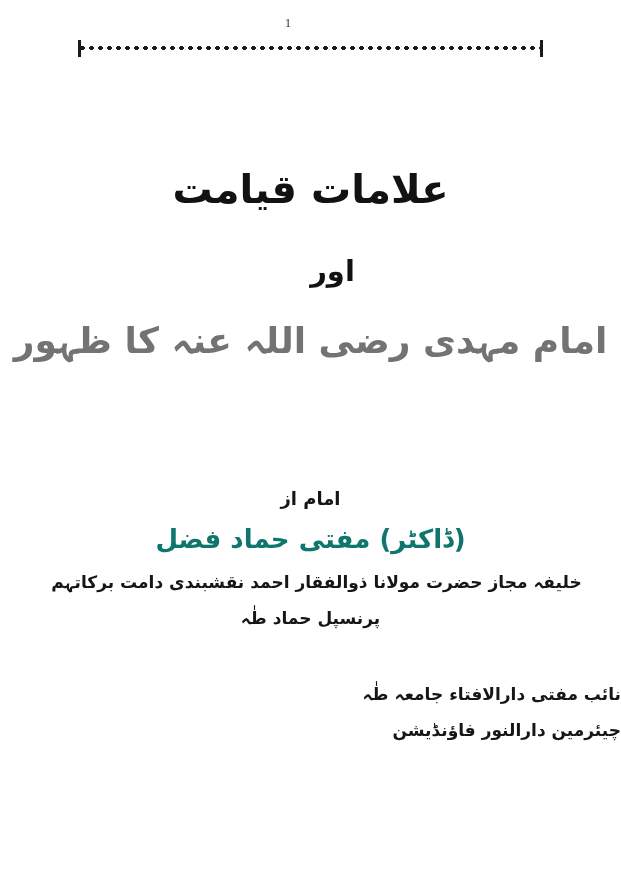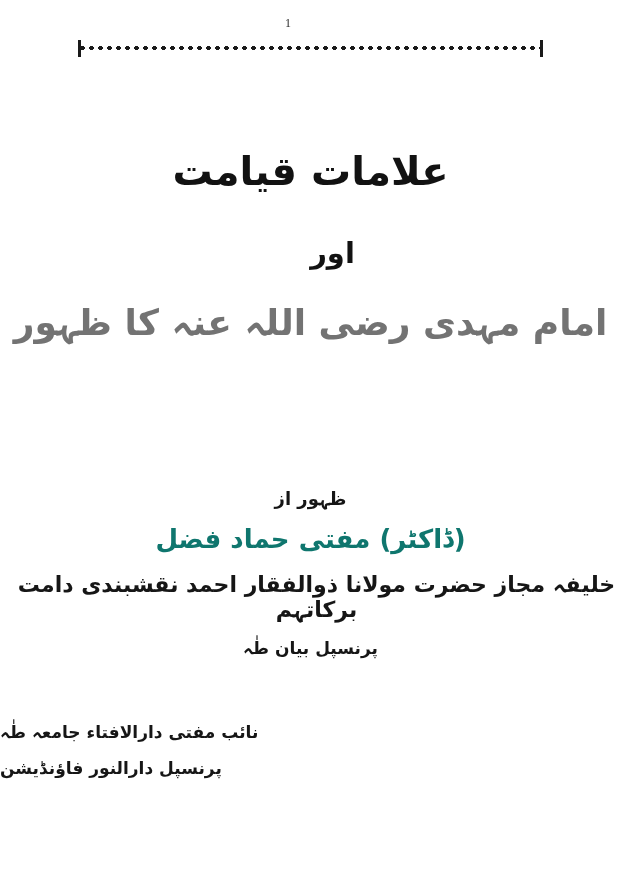--- a/index.html
+++ b/index.html
@@ -77,21 +77,21 @@
     width: 3px;
     height: 17px;
     background: #1a1a1a;
   }
   .rule-cap.left { left: 78px; }
   .rule-cap.right { right: 78px; }
 
   
   .title-block {
     position: absolute;
-    top: 144px;
+    top: 162px;
     left: 0;
     right: 0;
     text-align: center;
     direction: rtl;
   }
   .title-line-1 {
     font-size: 40px;
     font-weight: 700;
     line-height: 1.35;
     color: #121212;
@@ -128,39 +128,39 @@
     line-height: 1.3;
   }
   .author-name {
     margin-top: 14px;
     font-size: 26px;
     font-weight: 700;
     color: #0f766e;
   }
   .author-credential-1 {
     margin-top: 18px;
-    font-size: 22px;
+    font-size: 17px;
     font-weight: 700;
     color: #161616;
     padding-left: 12px;
   }
   .author-credential-2 {
     margin-top: 16px;
     font-size: 17px;
     font-weight: 700;
     color: #161616;
   }
 
   
   .roles-block {
     position: absolute;
-    top: 722px;
+    top: 684px;
     left: 0;
     right: 0;
-    text-align: left;
+    text-align: right;
     direction: rtl;
   }
   .role-line-1 {
     font-size: 17px;
     font-weight: 700;
     color: #161616;
   }
   .role-line-2 {
     margin-top: 16px;
     font-size: 17px;
@@ -183,24 +183,24 @@
     <span class="dots"></span>
   </div>
 
   <div class="title-block">
     <div class="title-line-1">علامات قیامت</div>
     <div class="title-line-2">اور</div>
     <div class="title-line-3">امام مہدی رضی اللہ عنہ کا ظہور</div>
   </div>
 
   <div class="author-block">
-    <div class="byline-label">ظہور از</div>
+    <div class="byline-label">امام از</div>
     <div class="author-name">(ڈاکٹر) مفتی حماد فضل</div>
     <div class="author-credential-1">خلیفہ مجاز حضرت مولانا ذوالفقار احمد نقشبندی دامت برکاتہم</div>
-    <div class="author-credential-2">پرنسپل بیان طٰہ</div>
+    <div class="author-credential-2">پرنسپل حماد طٰہ</div>
   </div>
 
   <div class="roles-block">
     <div class="role-line-1">نائب مفتی دارالافتاء جامعہ طٰہ</div>
-    <div class="role-line-2">پرنسپل دارالنور فاؤنڈیشن</div>
+    <div class="role-line-2">چیئرمین دارالنور فاؤنڈیشن</div>
   </div>
 
 </div>
 
 </body></html>

